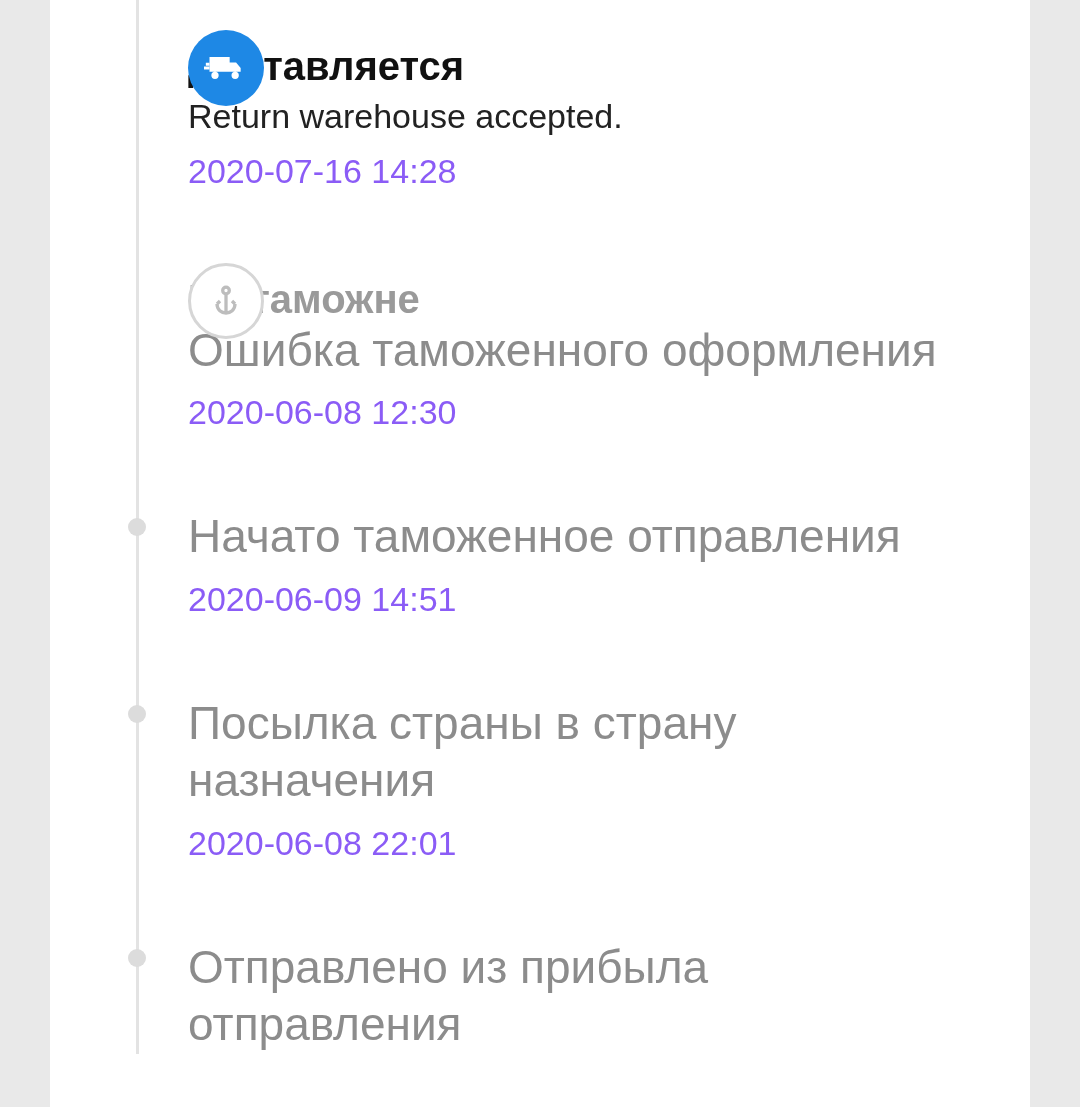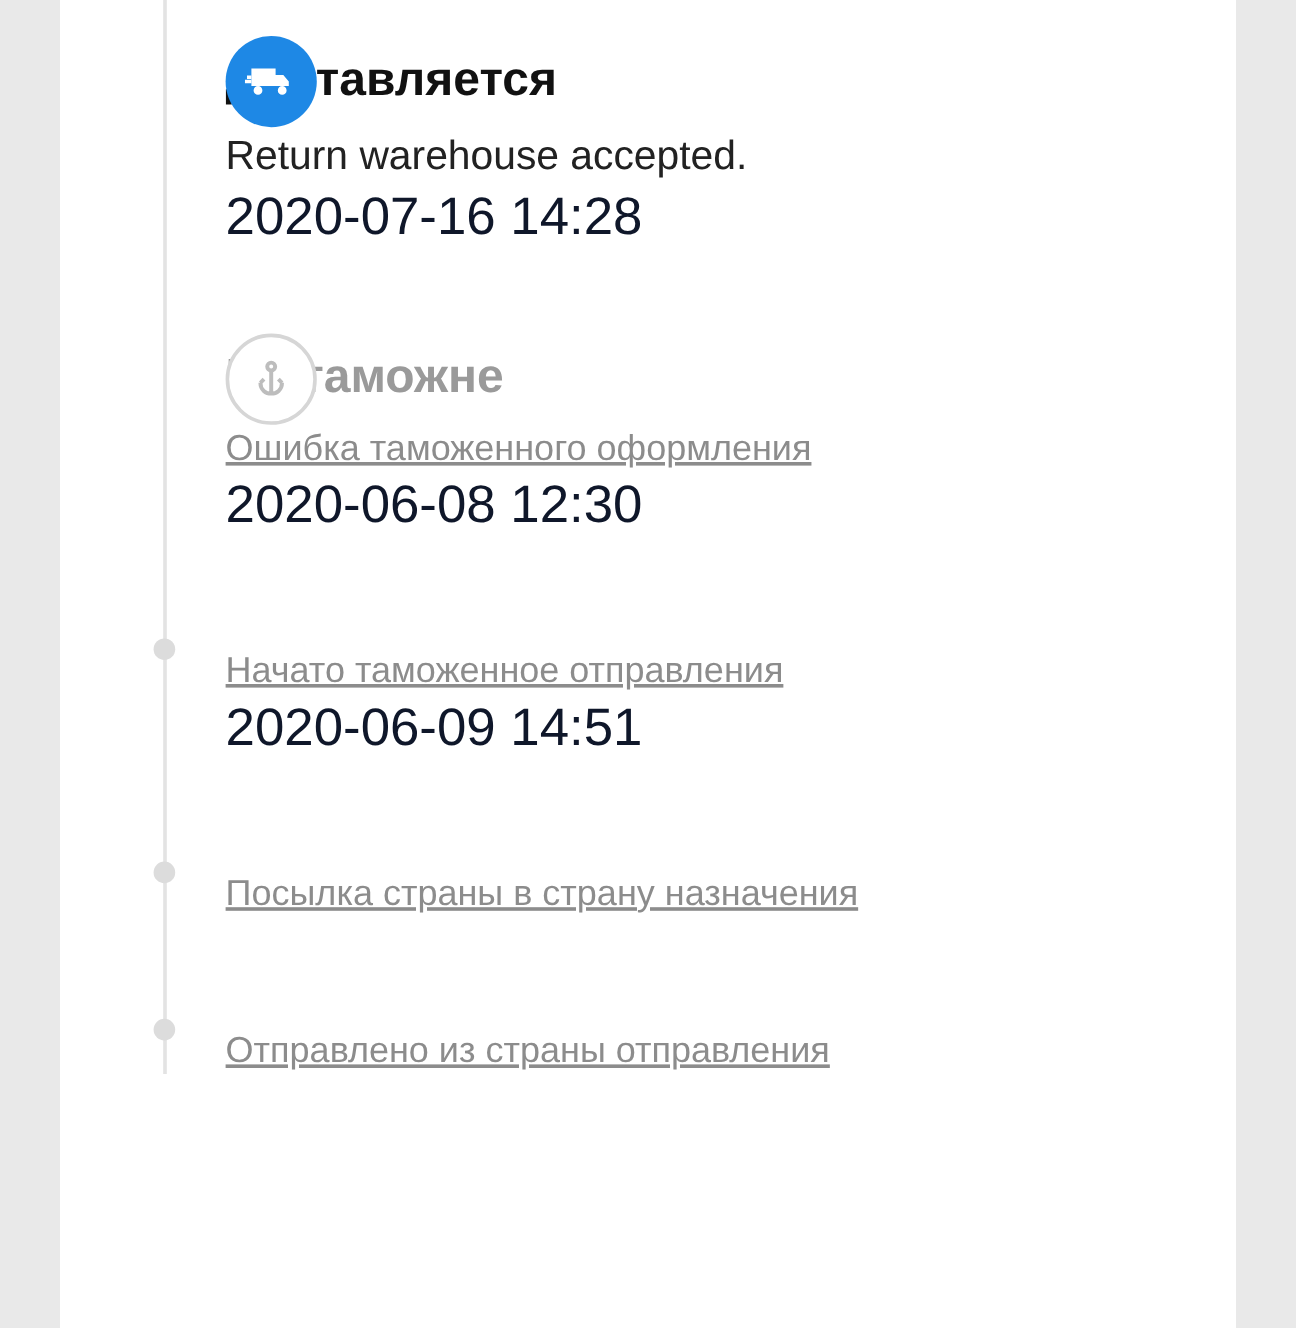--- a/index.html
+++ b/index.html
@@ -66,34 +66,32 @@
   }
   .title-muted {
     font-size: 40px;
     font-weight: 700;
     color: #9a9a9a;
     padding-top: 14px;
   }
   .msg-active {
     font-size: 34px;
     color: #222;
-    margin-top: 20px;
+    margin-top: 6px;
     line-height: 1.25;
   }
   .msg-muted {
-    font-size: 30px;
+    font-size: 46px;
     color: #8c8c8c;
-    margin-top: 18px;
     line-height: 1.25;
-    text-decoration: underline;
   }
   .ts {
-    font-size: 44px;
-    color: #0f172a;
-    margin-top: 4px;
+    font-size: 34px;
+    color: #8b5cf6;
+    margin-top: 14px;
   }
   .gap-lg { height: 72px; }
   .sub { position: relative; padding-top: 4px; }
 </style>
 </head>
 <body>
 
 <div class="card">
   <div class="timeline">
     <div class="vline"></div>
@@ -130,23 +128,24 @@
       <div class="dot" style="top:14px;left:-60px;"></div>
       <div class="msg-muted">Начато таможенное отправления</div>
       <div class="ts">2020-06-09 14:51</div>
     </div>
 
     <div class="gap-lg"></div>
 
     <div class="sub">
       <div class="dot" style="top:14px;left:-60px;"></div>
       <div class="msg-muted">Посылка страны в страну назначения</div>
+      <div class="ts">2020-06-08 22:01</div>
     </div>
 
     <div class="gap-lg"></div>
 
     <div class="sub">
       <div class="dot" style="top:14px;left:-60px;"></div>
-      <div class="msg-muted">Отправлено из страны отправления</div>
+      <div class="msg-muted">Отправлено из прибыла отправления</div>
     </div>
 
   </div>
 </div>
 
 </body></html>

